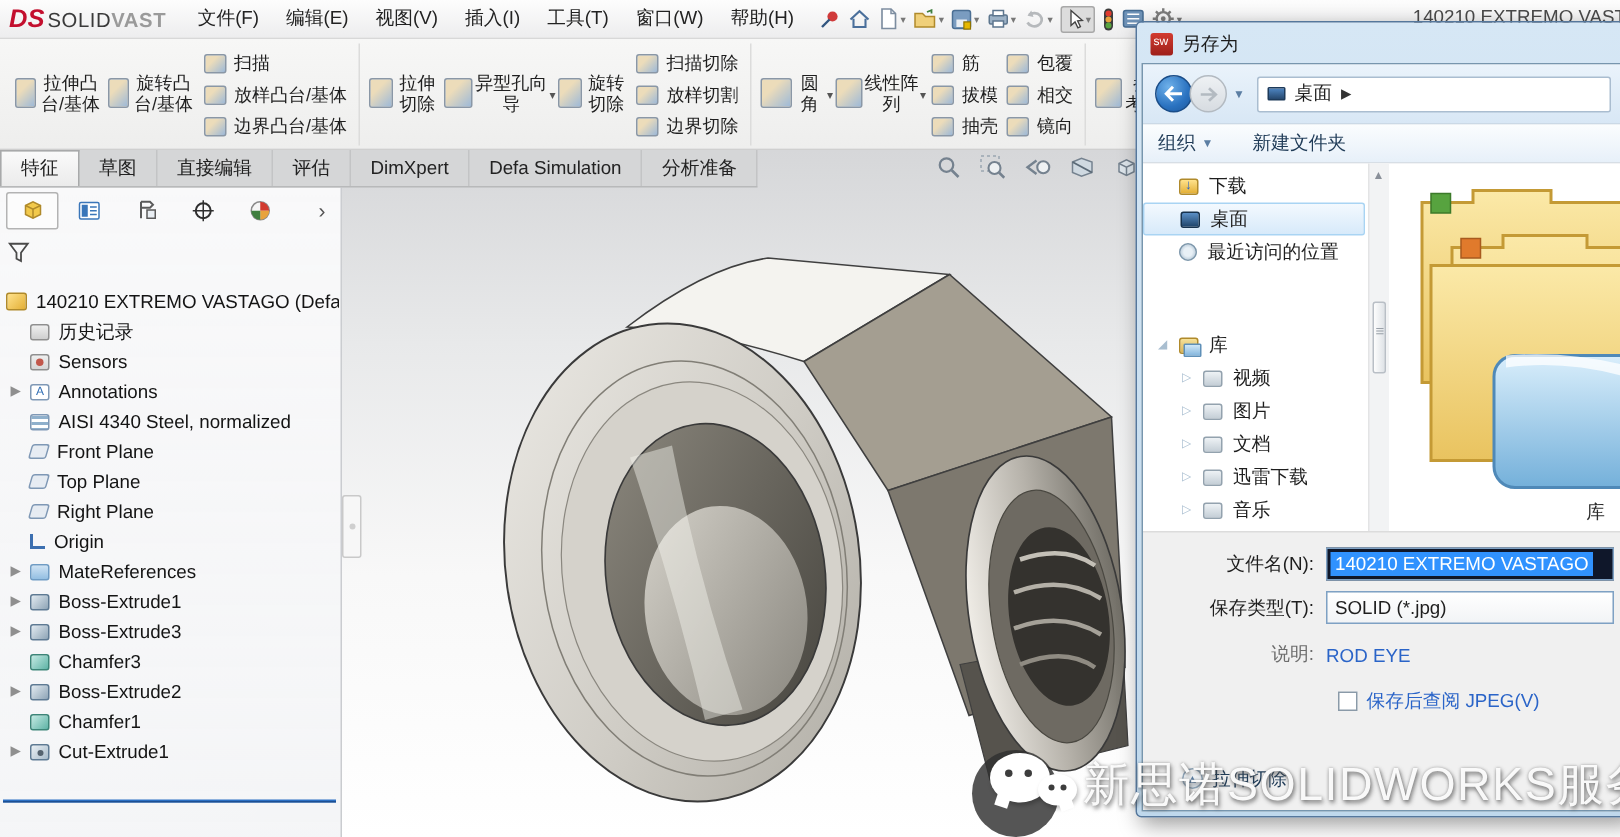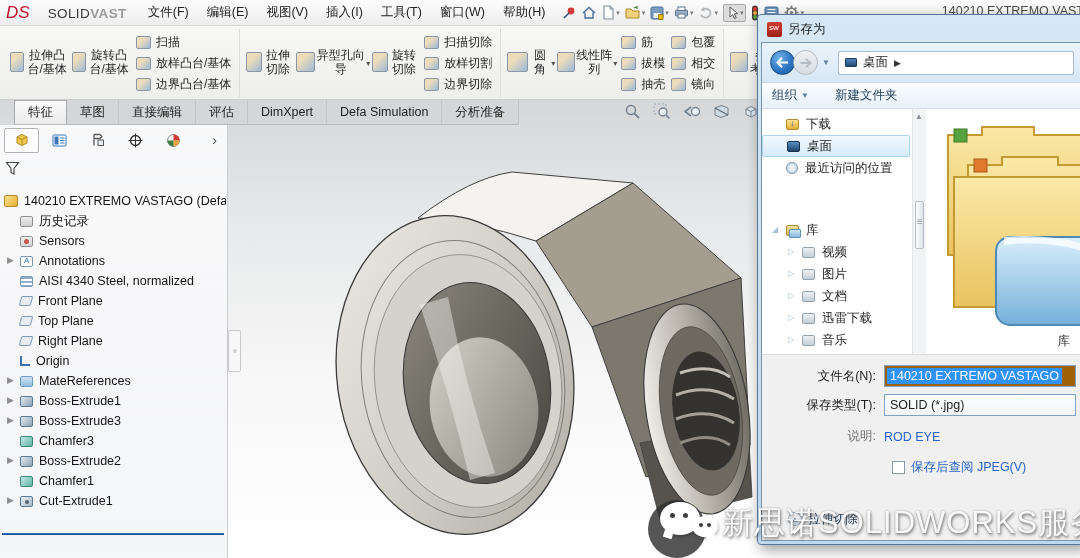--- a/index.html
+++ b/index.html
@@ -5,21 +5,21 @@
 *{margin:0;padding:0;box-sizing:border-box}
 html,body{width:1080px;height:558px;overflow:hidden;background:#fff;
   font-family:"Liberation Sans","DejaVu Sans",sans-serif}
 #app{position:relative;width:1080px;height:558px;font-size:12px;color:#1c1c1c;overflow:hidden}
 
 
 .menubar{position:absolute;top:0;left:0;right:0;height:26px;z-index:15;
   background:linear-gradient(#fdfdfd,#ededee);border-bottom:1px solid #d8d8d8;
   display:flex;align-items:center}
 .logo{display:flex;align-items:baseline;padding:0 12px 0 6px}
-.logo-ds{color:#c30f2e;font-weight:400;font-style:italic;font-size:17px;margin-right:18px}
+.logo-ds{color:#c30f2e;font-weight:700;font-style:italic;font-size:17px;margin-right:2px}
 .logo-solid{font-size:13.5px;font-weight:400;color:#3a3a3a;letter-spacing:.4px}
 .logo-works{font-size:13.5px;font-weight:700;color:#9a9a9a;letter-spacing:.4px}
 .menu{padding:0 9px;font-size:12.5px;color:#222;cursor:default}
 .qat{display:flex;align-items:center;gap:5px;margin-left:8px}
 .qbtn{display:flex;align-items:center;gap:1px}
 .dv{font-size:7px;color:#777}
 .selbox{background:#dcdcdc;border:1px solid #a8a8a8;border-radius:2px;padding:1px 2px}
 .doc-title{position:absolute;right:-4px;top:4px;font-size:12.5px;color:#4a4a4a;white-space:nowrap}
 
 
@@ -38,21 +38,21 @@
 .rrow{display:flex;align-items:center;gap:5px;font-size:12px;white-space:nowrap;color:#1f1f1f}
 .rrow .ric{width:15px;height:13px}
 .caret{font-size:8px;color:#555;margin-top:1px}
 .instant{background:linear-gradient(#dbdbdb,#cccccc);border:1px solid #9c9c9c;border-radius:2px;
   width:58px;height:64px;justify-content:center}
 .instant .ric{background:linear-gradient(135deg,#f0e2ab,#caa94e);border-color:#96824a}
 
 
 .viewport{position:absolute;left:0;right:0;top:100px;bottom:0;
   background:linear-gradient(180deg,#d6d7d9 0%,#e8e9ea 28%,#f8f8f8 62%,#ffffff 100%)}
-.tabrow{position:absolute;top:100px;left:14px;height:25px;z-index:13;display:flex;align-items:stretch}
+.tabrow{position:absolute;top:100px;left:0;height:25px;z-index:13;display:flex;align-items:stretch}
 .tabstrip{display:flex;background:#d5d6d7;border-bottom:1px solid #b8b9ba}
 .tab{padding:0 13px;font-size:12.5px;color:#222;display:flex;align-items:center;
   border-right:1px solid #c3c4c5}
 .tab.active{background:linear-gradient(#fafafa,#ebebeb);border:1px solid #a8a9aa;border-bottom:none}
 .hud{position:absolute;left:624px;top:103px;display:flex;gap:12px;align-items:center;z-index:13}
 
 
 .panel{position:absolute;left:0;top:125px;bottom:0;width:228px;z-index:10;
   background:linear-gradient(180deg,rgba(250,250,251,.96),rgba(243,244,246,.88));
   border-right:1px solid rgba(165,170,175,.55)}
@@ -132,21 +132,21 @@
 .sscroll{width:14px;background:#f2f3f4;border-left:1px solid #e3e4e5;position:relative;flex:none}
 .sarrow{position:absolute;left:2px;font-size:8px;color:#8a9099}
 .shandle{position:absolute;left:2px;top:92px;width:9px;height:48px;background:linear-gradient(90deg,#fdfdfd,#dfe3e7);border:1px solid #b9bfc6;border-radius:2px}
 .shandle::after{content:"≡";position:absolute;left:1px;top:14px;color:#9aa1a9;font-size:10px}
 .filearea{flex:1;position:relative;overflow:hidden}
 .liblabel{position:absolute;right:12px;bottom:4px;font-size:12.5px;color:#2b2b2b}
 .dlg-form{height:130px;background:#f0f0f0;border-top:1px solid #dcdcdc;padding:10px 6px 0 0;
   font-size:12.5px}
 .frow{display:flex;align-items:center;margin-bottom:7px}
 .flabel{width:122px;text-align:right;padding-right:8px;color:#1e1e1e;flex:none}
-.finput{flex:1;height:22px;background:#a16207;border:1px solid #7ea1c4;display:flex;align-items:center;padding:0 2px;overflow:hidden}
+.finput{flex:1;height:22px;background:#0f172a;border:1px solid #7ea1c4;display:flex;align-items:center;padding:0 2px;overflow:hidden}
 .fseltext{background:#3092ff;color:#fff;padding:1px 3px;white-space:nowrap}
 .fcombo{flex:1;height:22px;background:linear-gradient(#ffffff,#f2f4f6);border:1px solid #7ea1c4;
   display:flex;align-items:center;padding:0 5px;color:#1e1e1e;white-space:nowrap}
 .fdesc-label{color:#6d6d6d}
 .link-blue{color:#2a64c8}
 .fcheckrow{display:flex;align-items:center;gap:6px;margin:14px 0 0 130px}
 .cbox{width:13px;height:13px;background:#fff;border:1px solid #8a9aa8;flex:none}
 .dlg-bottom{height:56px;background:#f0f0f0;display:flex;align-items:center;padding:14px 0 0 26px}
 .hidefold{display:flex;align-items:center;gap:6px;font-size:12.5px;color:#1f3b57}
 .hf-ico{width:14px;height:14px;border-radius:50%;border:1px solid #8fa6ba;background:linear-gradient(#fdfdfd,#dfe7ee);

